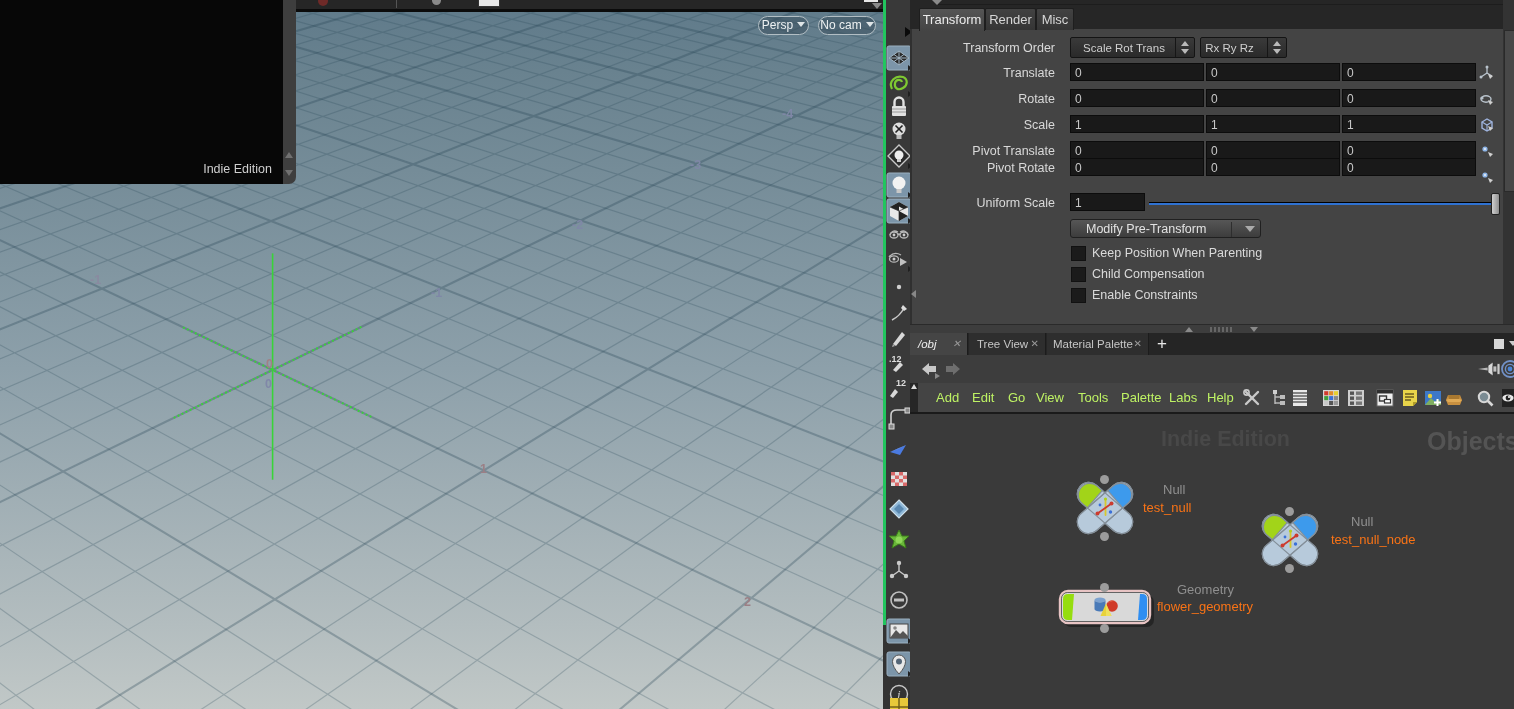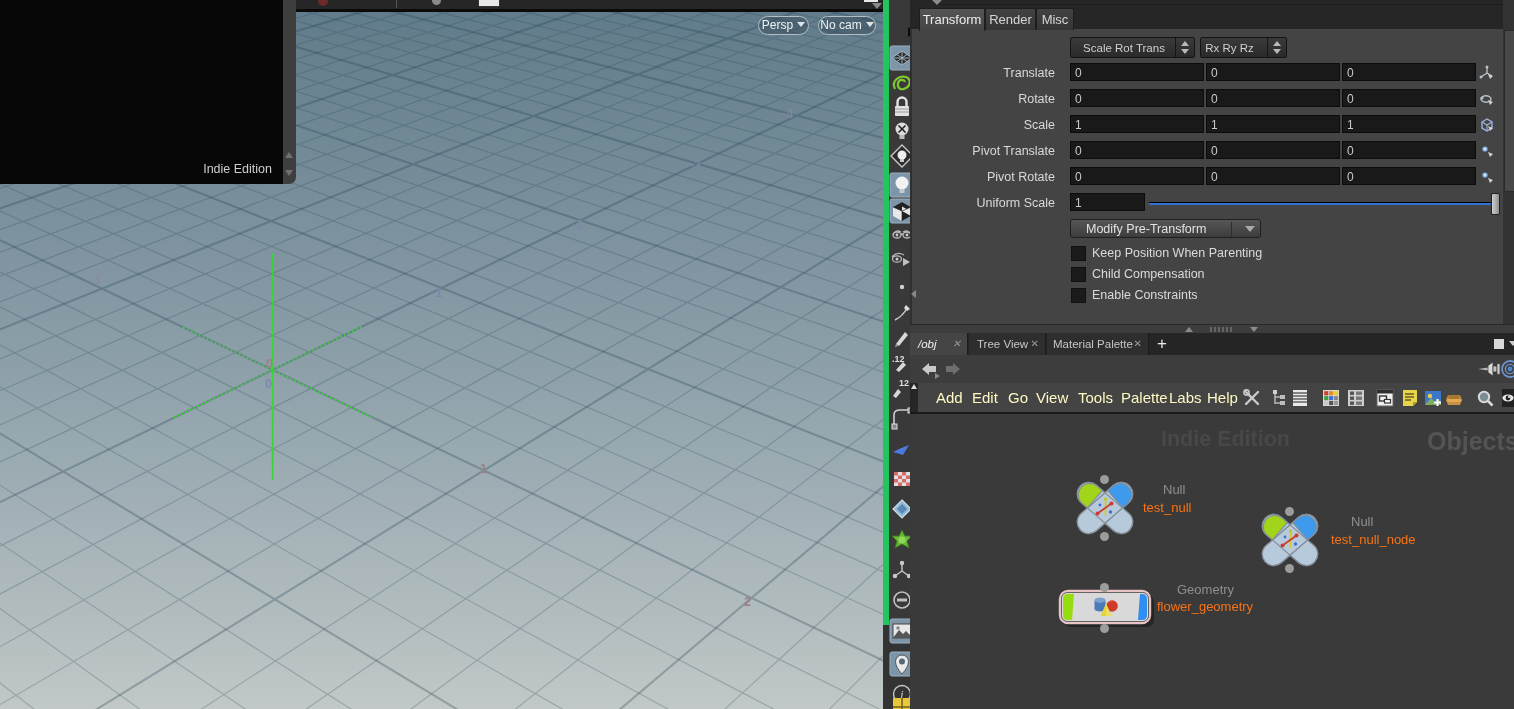--- a/index.html
+++ b/index.html
@@ -12,21 +12,21 @@
         background:rgba(52,72,84,0.45);color:#edf1f2;font-size:12px;line-height:17px;
         text-align:center;}
   .pill .tri{display:inline-block;width:0;height:0;border-left:4px solid transparent;
         border-right:4px solid transparent;border-top:5px solid #dfe5e7;vertical-align:middle;
         margin-left:4px;margin-top:-2px;}
   #topstrip{left:282px;top:0;width:628px;height:11px;background:#262626;}
   #vpborder{left:296px;top:9px;width:587px;height:3px;background:#0b0b0b;}
   #blackpanel{left:0;top:0;width:283px;height:184px;background:#070707;}
   #blackpanel .ie{position:absolute;right:11px;bottom:8px;color:#cfcfcf;font-size:12.5px;}
   #gutter{left:283px;top:0;width:13px;height:184px;background:#3e3e3e;border-radius:0 0 7px 0;}
-  #toolcol{left:883px;top:0;width:27px;height:625px;background:#393939;border-left:6px solid #22c55e;border-right:2px solid #141414;}
+  #toolcol{left:883px;top:0;width:27px;height:625px;background:#393939;border-left:3px solid #22c55e;border-right:2px solid #141414;}
   #rpanel{left:910px;top:0;width:604px;height:709px;background:#454545;}
 </style></head>
 <body>
 <div id="vp" class="abs">
 <svg width="883" height="709" viewBox="0 0 883 709" style="position:absolute;left:0;top:0">
 <path d="M935.3 -60.1L943.5 -58.7 M897.9 -60.1L943.1 -52.3 M823.2 -60.2L943.6 -38.5 M785.8 -60.2L943.1 -31.5 M748.4 -60.2L944.1 -23.9 M711.1 -60.2L943.6 -16.4 M637.5 -60.0L944.2 -0.2 M600.2 -60.0L943.7 8.2 M-22.9 -60.1L-60.4 -52.4 M562.8 -60.1L943.2 16.9 M14.6 -60.2L-60.5 -44.5 M525.4 -60.1L944.3 26.2 M88.3 -60.2L-60.7 -27.9 M450.7 -60.1L943.2 45.2 M124.6 -60.0L-60.8 -19.1 M413.3 -60.1L944.4 55.6 M162.0 -60.1L-60.9 -9.9 M375.9 -60.1L943.8 66.0 M199.4 -60.2L-61.0 -0.4 M338.6 -60.2L943.2 76.9 M273.1 -60.2L-61.2 19.9 M263.9 -60.2L943.9 100.4 M309.4 -60.1L-61.3 30.7 M226.5 -60.2L943.3 112.7 M346.8 -60.2L-61.4 41.9 M189.2 -60.2L944.6 126.0 M383.2 -60.0L-60.1 53.3 M152.7 -60.0L944.0 139.4 M456.9 -60.0L-60.3 78.5 M78.0 -60.0L944.7 168.6 M494.2 -60.1L-60.4 92.0 M40.7 -60.1L944.1 184.0 M531.5 -60.2L-60.5 106.2 M3.3 -60.1L943.4 200.2 M568.0 -60.1L-60.6 121.1 M-34.0 -60.1L944.9 217.8 M641.8 -60.1L-60.9 153.3 M-60.2 -45.6L943.4 254.4 M679.0 -60.2L-61.0 170.7 M-60.3 -33.8L945.1 274.9 M715.5 -60.0L-61.2 189.1 M-60.5 -21.4L944.3 295.9 M752.8 -60.1L-61.4 208.6 M-60.7 -8.2L943.5 318.0 M826.5 -60.1L-61.7 251.2 M-60.1 20.9L944.5 367.2 M863.8 -60.2L-61.9 274.5 M-60.2 36.7L943.6 393.7 M900.3 -60.1L-62.1 299.4 M-60.4 53.5L945.6 422.9 M937.5 -60.2L-60.1 325.1 M-60.6 71.4L944.7 453.0 M943.2 -31.9L-60.4 384.0 M-61.0 111.1L945.9 521.0 M943.4 -15.0L-60.6 416.7 M-60.0 133.7L944.9 558.2 M943.5 3.2L-60.8 452.1 M-60.2 157.5L943.8 598.2 M943.6 22.9L-61.0 490.4 M-60.5 183.3L946.3 643.1 M943.2 67.9L-61.5 577.2 M-60.9 241.7L944.0 741.2 M943.4 93.4L-61.7 626.7 M-61.2 274.9L889.7 769.4 M943.5 121.4L-62.0 681.1 M-60.0 312.1L778.4 769.3 M943.7 152.3L-62.4 741.1 M-60.3 352.3L667.1 769.1 M943.2 225.2L108.3 770.0 M-60.9 446.3L447.8 770.9 M943.4 268.0L219.6 769.1 M-61.2 501.7L336.4 770.7 M943.6 316.4L328.0 770.2 M-61.6 564.2L225.0 770.6 M943.9 371.4L439.2 769.3 M-62.1 635.3L113.7 770.4 M943.1 509.3L658.8 769.6 M943.4 595.8L767.6 770.8 M943.7 698.7L878.6 769.8" stroke="rgba(42,72,90,0.26)" stroke-width="1.2" fill="none"></path>
 <path d="M860.6 -60.2L944.0 -45.4 M674.9 -60.0L943.1 -8.5 M50.9 -60.1L-60.6 -36.4 M488.0 -60.1L943.7 35.5 M235.7 -60.1L-61.1 9.5 M301.2 -60.2L944.5 88.6 M420.5 -60.1L-60.2 65.6 M115.4 -60.0L943.3 153.4 M605.3 -60.2L-60.8 136.8 M-60.1 -56.8L944.2 235.6 M790.0 -60.2L-61.5 229.3 M-60.8 5.8L945.3 342.3 M943.1 -47.6L-60.2 353.5 M-60.8 90.6L943.7 485.2 M943.1 44.6L-61.2 531.9 M-60.7 211.2L945.2 690.1 M943.9 186.5L-3.2 770.9 M-60.6 396.8L559.2 771.0 M944.2 434.7L547.8 770.5 M-60.3 718.5L2.3 770.3" stroke="rgba(38,66,84,0.30)" stroke-width="2.1" fill="none"></path>
 <line x1="272.6" y1="253.4" x2="272.6" y2="479.7" stroke="#38d438" stroke-width="1.6"></line>
 <line x1="183.0" y1="327.3" x2="372.3" y2="417.4" stroke="#38d438" stroke-width="2" stroke-dasharray="1.8 2.6"></line>
 <line x1="361.4" y1="326.9" x2="173.8" y2="417.9" stroke="#38d438" stroke-width="2" stroke-dasharray="1.8 2.6"></line>
@@ -258,20 +258,21 @@
  <div style="position:absolute;left:0;top:29px;width:2px;height:295px;background:#303030;"></div>
  <div style="position:absolute;left:1px;top:290px;width:0;height:0;border-top:4px solid transparent;border-bottom:4px solid transparent;border-right:5px solid #888;"></div>
  <div class="tabsrow">
   <div style="position:absolute;left:22px;top:0;width:0;height:0;border-left:5px solid transparent;border-right:5px solid transparent;border-top:5px solid #8a8a8a;"></div>
   <div style="position:absolute;left:28px;top:4px;width:576px;height:1px;background:#1d1d1d;"></div>
  </div>
  <div class="tab sel" style="left:9px;width:64px;">Transform</div>
  <div class="tab" style="left:75px;width:49px;">Render</div>
  <div class="tab" style="left:126px;width:36px;">Misc</div>
  <div class="prow" style="top:37px;">
+        <div class="plabel" style="line-height:22px;">Transform Order</div>
    <div class="combo" style="left:160px;width:125px;font-size:11.5px;padding-right:17px;">Scale Rot Trans<div class="spin"></div></div>
    <div class="combo" style="left:290px;width:87px;font-size:11.5px;padding-right:28px;">Rx Ry Rz<div class="spin"></div></div>
  </div>
  <div class="prow" style="top:63px;">
         <div class="plabel">Translate</div>
         <div class="pfield" style="left:160px;">0</div>
         <div class="pfield" style="left:296px;">0</div>
         <div class="pfield" style="left:432px;">0</div>
       </div>
  <div class="prow" style="top:89px;">
@@ -285,21 +286,21 @@
         <div class="pfield" style="left:160px;">1</div>
         <div class="pfield" style="left:296px;">1</div>
         <div class="pfield" style="left:432px;">1</div>
       </div>
  <div class="prow" style="top:141px;">
         <div class="plabel">Pivot Translate</div>
         <div class="pfield" style="left:160px;">0</div>
         <div class="pfield" style="left:296px;">0</div>
         <div class="pfield" style="left:432px;">0</div>
       </div>
- <div class="prow" style="top:167px;">
+ <div class="prow" style="top:158px;">
         <div class="plabel">Pivot Rotate</div>
         <div class="pfield" style="left:160px;">0</div>
         <div class="pfield" style="left:296px;">0</div>
         <div class="pfield" style="left:432px;">0</div>
       </div>
  <div class="prow" style="top:193px;">
         <div class="plabel">Uniform Scale</div>
    <div class="pfield" style="left:160px;width:75px;">1</div>
    <div style="position:absolute;left:239px;top:9px;width:342px;height:2px;background:#000;"></div>
    <div style="position:absolute;left:239px;top:10px;width:342px;height:2px;background:#2f72d2;"></div>
@@ -364,21 +365,21 @@
 
 <style>
  
  #npane{position:absolute;left:0;top:333px;width:604px;height:368px;background:#3a3a3a;}
  #ntabs{position:absolute;left:0;top:0;width:604px;height:22px;background:#252525;}
  .ntab{position:absolute;top:0;height:22px;line-height:22px;font-size:11.5px;color:#c6c6c6;background:#2e2e2e;border-right:1px solid #1c1c1c;white-space:nowrap;overflow:hidden;box-sizing:border-box;}
  .ntab .x{position:absolute;right:6px;top:0;color:#9a9a9a;font-size:10px;}
  .ntab.sel{background:#454545;color:#efefef;font-style:italic;}
  #npath{position:absolute;left:0;top:22px;width:604px;height:28px;background:#3d3d3d;}
  #nmenu{position:absolute;left:0;top:50px;width:604px;height:31px;background:#444;border-bottom:2px solid #1a1a1a;box-sizing:border-box;}
- .mitem{position:absolute;top:0;height:29px;line-height:29px;font-size:15px;color:#fef9c3;}
+ .mitem{position:absolute;top:0;height:29px;line-height:29px;font-size:13px;color:#bef264;}
  #ncanvas{position:absolute;left:0;top:81px;width:604px;height:295px;background:#3a3a3a;overflow:hidden;}
  .wmark{position:absolute;color:#484848;font-size:24px;font-weight:bold;}
  .nodedot{position:absolute;width:9px;height:9px;border-radius:50%;background:#9c9c9c;}
  .ntype{position:absolute;color:#8f8f8f;font-size:13px;line-height:14px;margin-left:20px;}
  .nname{position:absolute;color:#f97316;font-size:13px;line-height:17px;}
 </style>
 <div id="npane">
  <div id="ntabs">
   <div class="ntab sel" style="left:0px;width:58px;"><span style="margin-left:8px;">/obj</span><span class="x">✕</span></div>
   <div class="ntab" style="left:59px;width:77px;"><span style="margin-left:8px;">Tree View</span><span class="x">✕</span></div>

